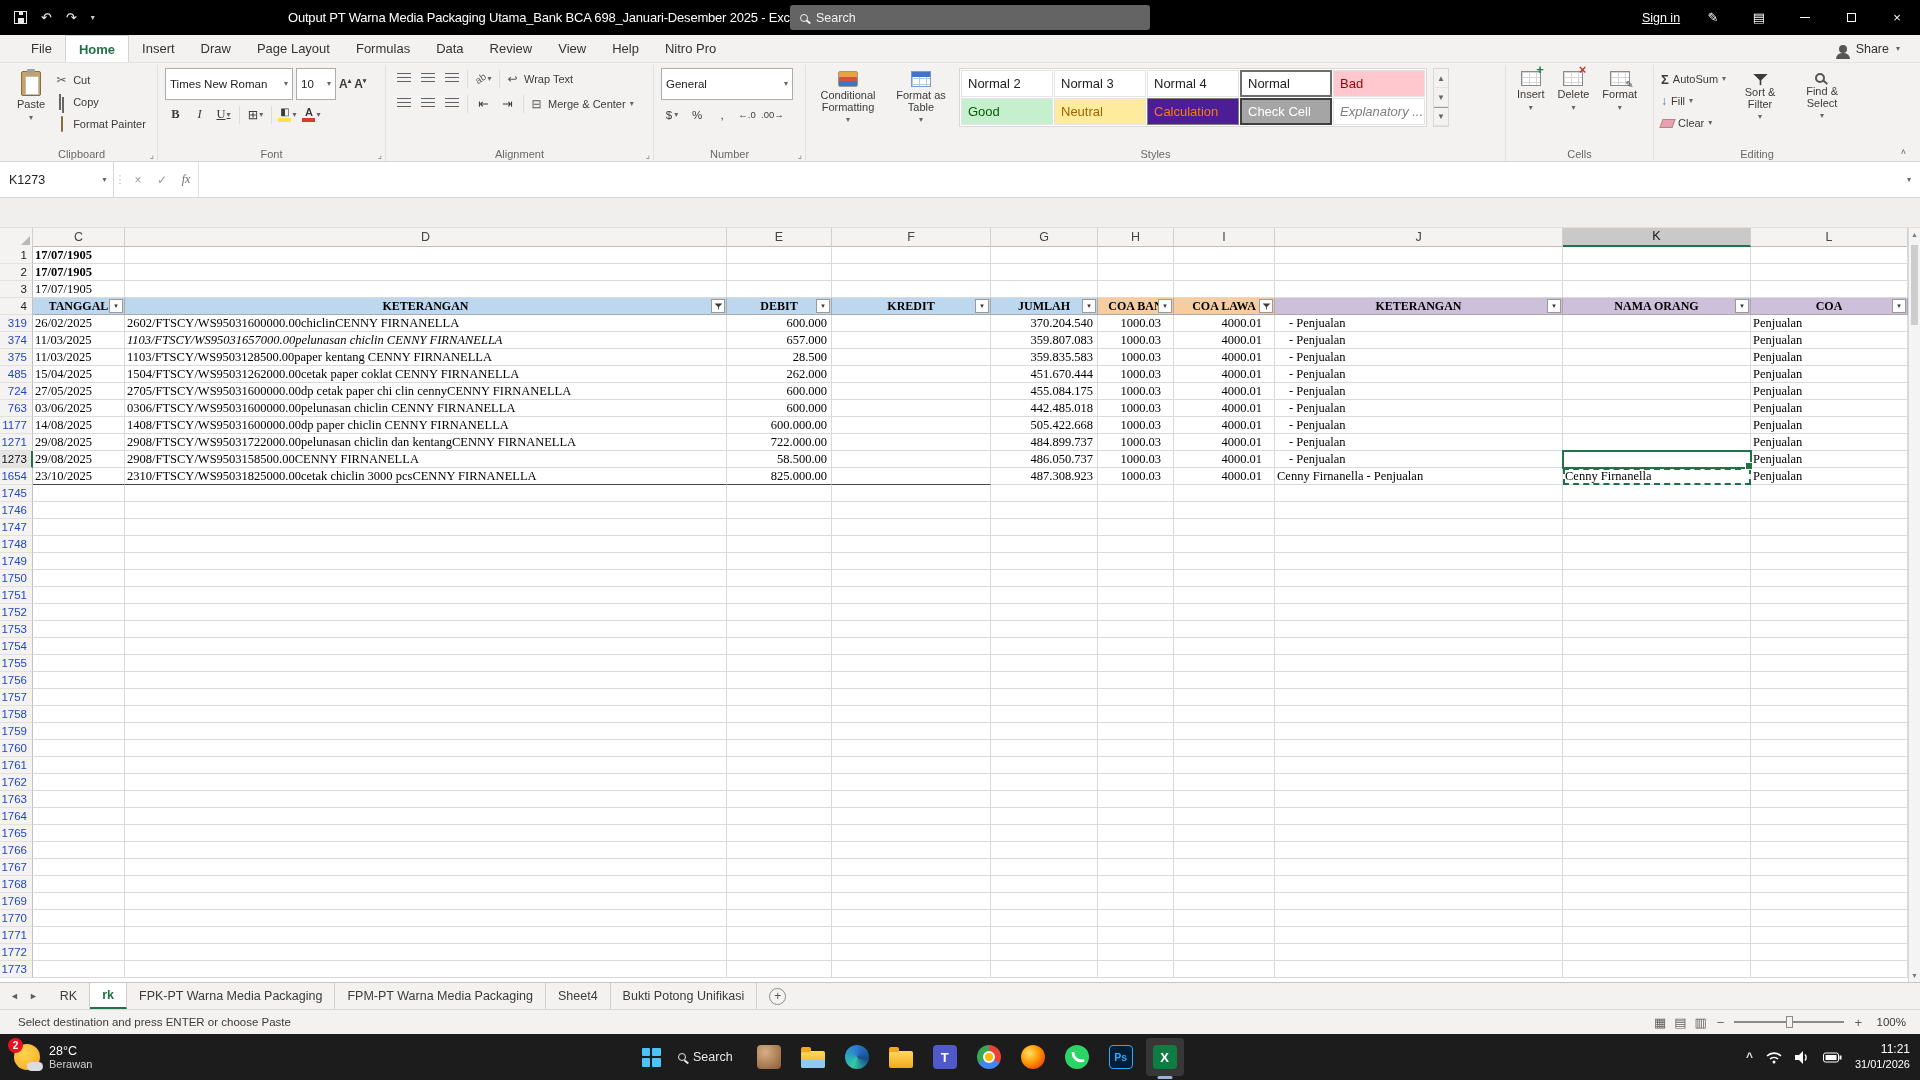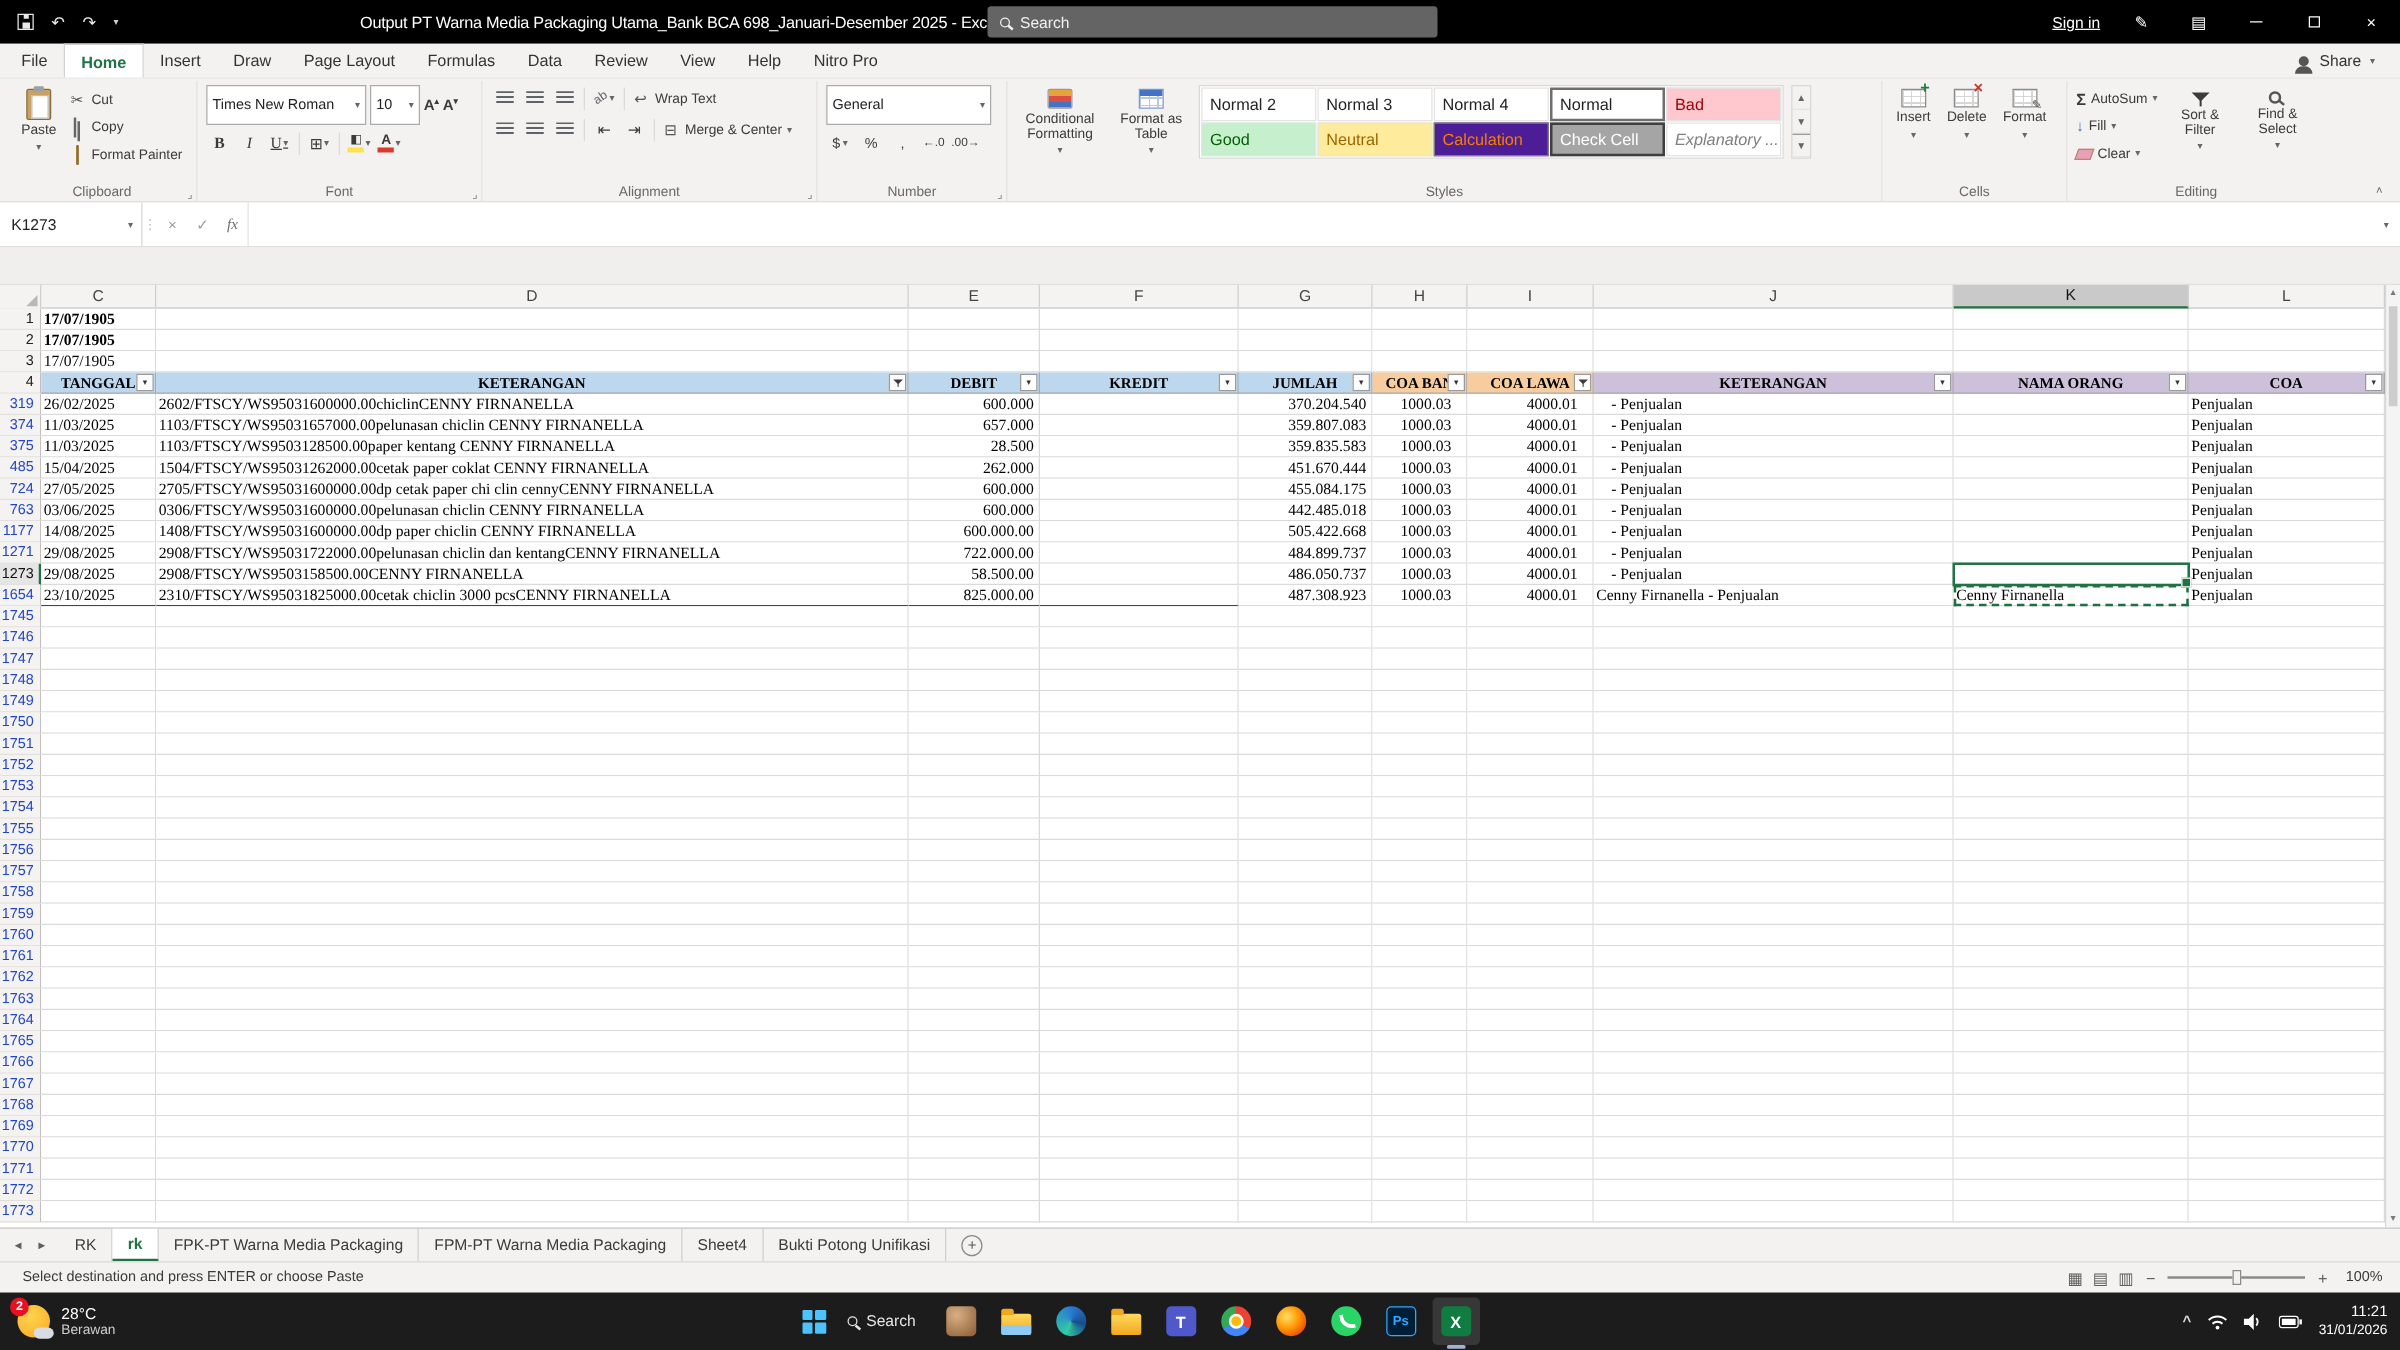--- a/index.html
+++ b/index.html
@@ -20,21 +20,21 @@
   .ic-mag::after{content:"";position:absolute;width:5px;height:1.5px;background:#f0f0f0;right:-4px;bottom:-2px;transform:rotate(40deg)}
   .tb-right{position:absolute;right:0;top:0;height:35px;display:flex;align-items:stretch}
   .tb-right>*{display:flex;align-items:center;justify-content:center;width:46px;font-size:13px;color:#fff}
   .signin{font-size:12.5px;text-decoration:underline;width:58px!important}
   .ic-min{width:10px;height:1px;background:#fff}
   .ic-max{width:9px;height:9px;border:1px solid #fff}
   .wrap-c{cursor:default}
 
   
   .tabsrow{position:absolute;top:35px;left:0;width:1920px;height:28px;background:#f3f2f1;display:flex;align-items:stretch;border-bottom:1px solid #e5e4e2}
-  .rtabs{display:flex;align-items:stretch;padding-left:4px}
+  .rtabs{display:flex;align-items:stretch;padding-left:18px}
   .rtab{padding:0 13px;display:flex;align-items:center;font-size:13px;color:#333;cursor:default;white-space:nowrap}
   .rtab.active{background:#fff;border:1px solid #d3d3d3;border-bottom:none;color:#217346;font-weight:bold}
   .share-btn{margin-left:auto;display:flex;align-items:center;gap:7px;padding-right:20px;font-size:12.5px;color:#333}
   .ic-person{width:8px;height:8px;border-radius:50%;background:#555;position:relative;margin-right:2px}
   .ic-person::after{content:"";position:absolute;top:8px;left:-3px;width:14px;height:6px;border-radius:7px 7px 0 0;background:#555}
   .caret{font-size:8px;color:#666;line-height:8px}
 
   
   .ribbon{position:absolute;top:63px;left:0;width:1920px;height:99px;background:#f3f2f1;border-bottom:1px solid #d8d7d5;display:flex;padding:2px 0 0 6px}
   .rgroup{position:relative;border-right:1px solid #e3e1df;padding:3px 7px 16px 7px;flex:none}
@@ -609,21 +609,21 @@
         <div class="gc col-G num" style="width: 107px;">370.204.540</div>
         <div class="gc col-H num coa" style="width: 76px;">1000.03</div>
         <div class="gc col-I num coa" style="width: 101px;">4000.01</div>
         <div class="gc col-J ket ind" style="width: 288px;">- Penjualan</div>
         <div class="gc col-K" style="width: 188px;"></div>
         <div class="gc col-L" style="width: 157px;">Penjualan</div>
       </div>
       <div class="grow">
         <div class="rn blue">374</div>
         <div class="gc col-C date" style="width: 92px;">11/03/2025</div>
-        <div class="gc col-D desc" style="width: 602px;">1103/FTSCY/WS95031657000.00pelunasan chiclin CENNY FIRNANELLA</div>
+        <div class="gc col-D desc" style="width: 602px; font-style: italic;">1103/FTSCY/WS95031657000.00pelunasan chiclin CENNY FIRNANELLA</div>
         <div class="gc col-E num" style="width: 105px;">657.000</div>
         <div class="gc col-F" style="width: 159px;"></div>
         <div class="gc col-G num" style="width: 107px;">359.807.083</div>
         <div class="gc col-H num coa" style="width: 76px;">1000.03</div>
         <div class="gc col-I num coa" style="width: 101px;">4000.01</div>
         <div class="gc col-J ket ind" style="width: 288px;">- Penjualan</div>
         <div class="gc col-K" style="width: 188px;"></div>
         <div class="gc col-L" style="width: 157px;">Penjualan</div>
       </div>
       <div class="grow">

